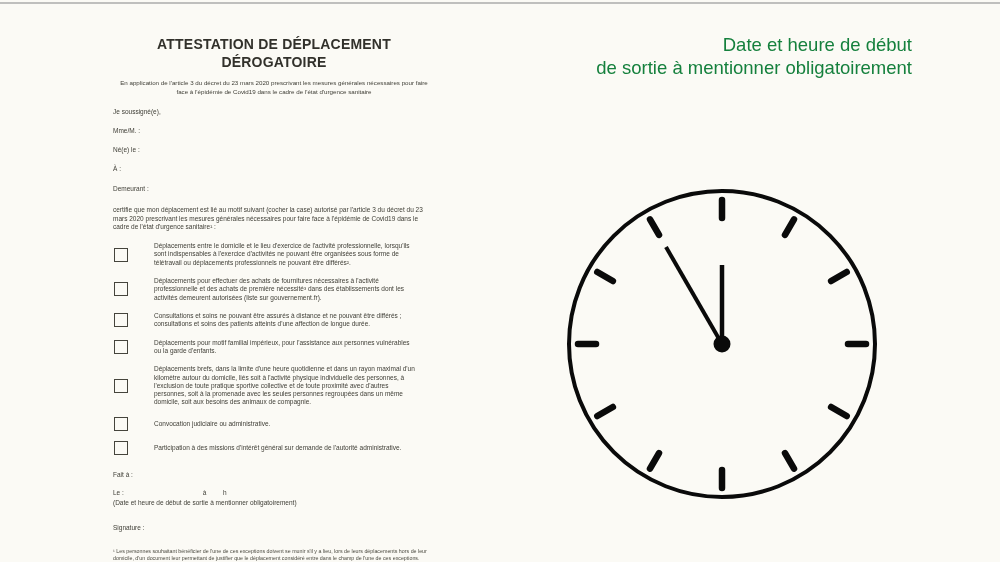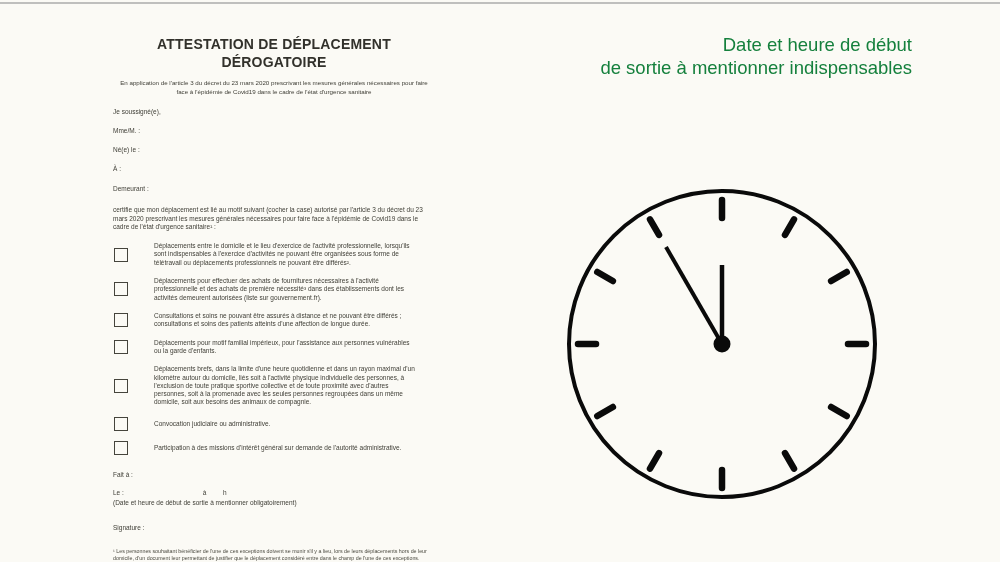--- a/index.html
+++ b/index.html
@@ -123,21 +123,21 @@
 
   <div class="footnotes">
     <p>¹ Les personnes souhaitant bénéficier de l'une de ces exceptions doivent se munir s'il y a lieu, lors de leurs déplacements hors de leur domicile, d'un document leur permettant de justifier que le déplacement considéré entre dans le champ de l'une de ces exceptions.</p>
     <p>² A utiliser par les travailleurs non-salariés, lorsqu'ils ne peuvent disposer d'un justificatif de déplacement établi par leur employeur.</p>
     <p>³ Y compris les acquisitions à titre gratuit (distribution de denrées alimentaires...) et les déplacements liés à la perception de prestations sociales et au retrait d'espèces.</p>
   </div>
 </div>
 
 <div class="annotation">
   <div>Date et heure de début</div>
-  <div>de sortie à mentionner indispensables</div>
+  <div>de sortie à mentionner obligatoirement</div>
 </div>
 
 <svg class="clock" viewBox="0 0 314 314">
   <g stroke="#0a0a0a" fill="none">
     <circle cx="157" cy="157" r="153" stroke-width="4"></circle>
 
     <g stroke-width="6.5" stroke-linecap="round">
       <line x1="157" y1="13" x2="157" y2="31" transform="rotate(0 157 157)"></line>
       <line x1="157" y1="13" x2="157" y2="31" transform="rotate(30 157 157)"></line>
       <line x1="157" y1="13" x2="157" y2="31" transform="rotate(60 157 157)"></line>

